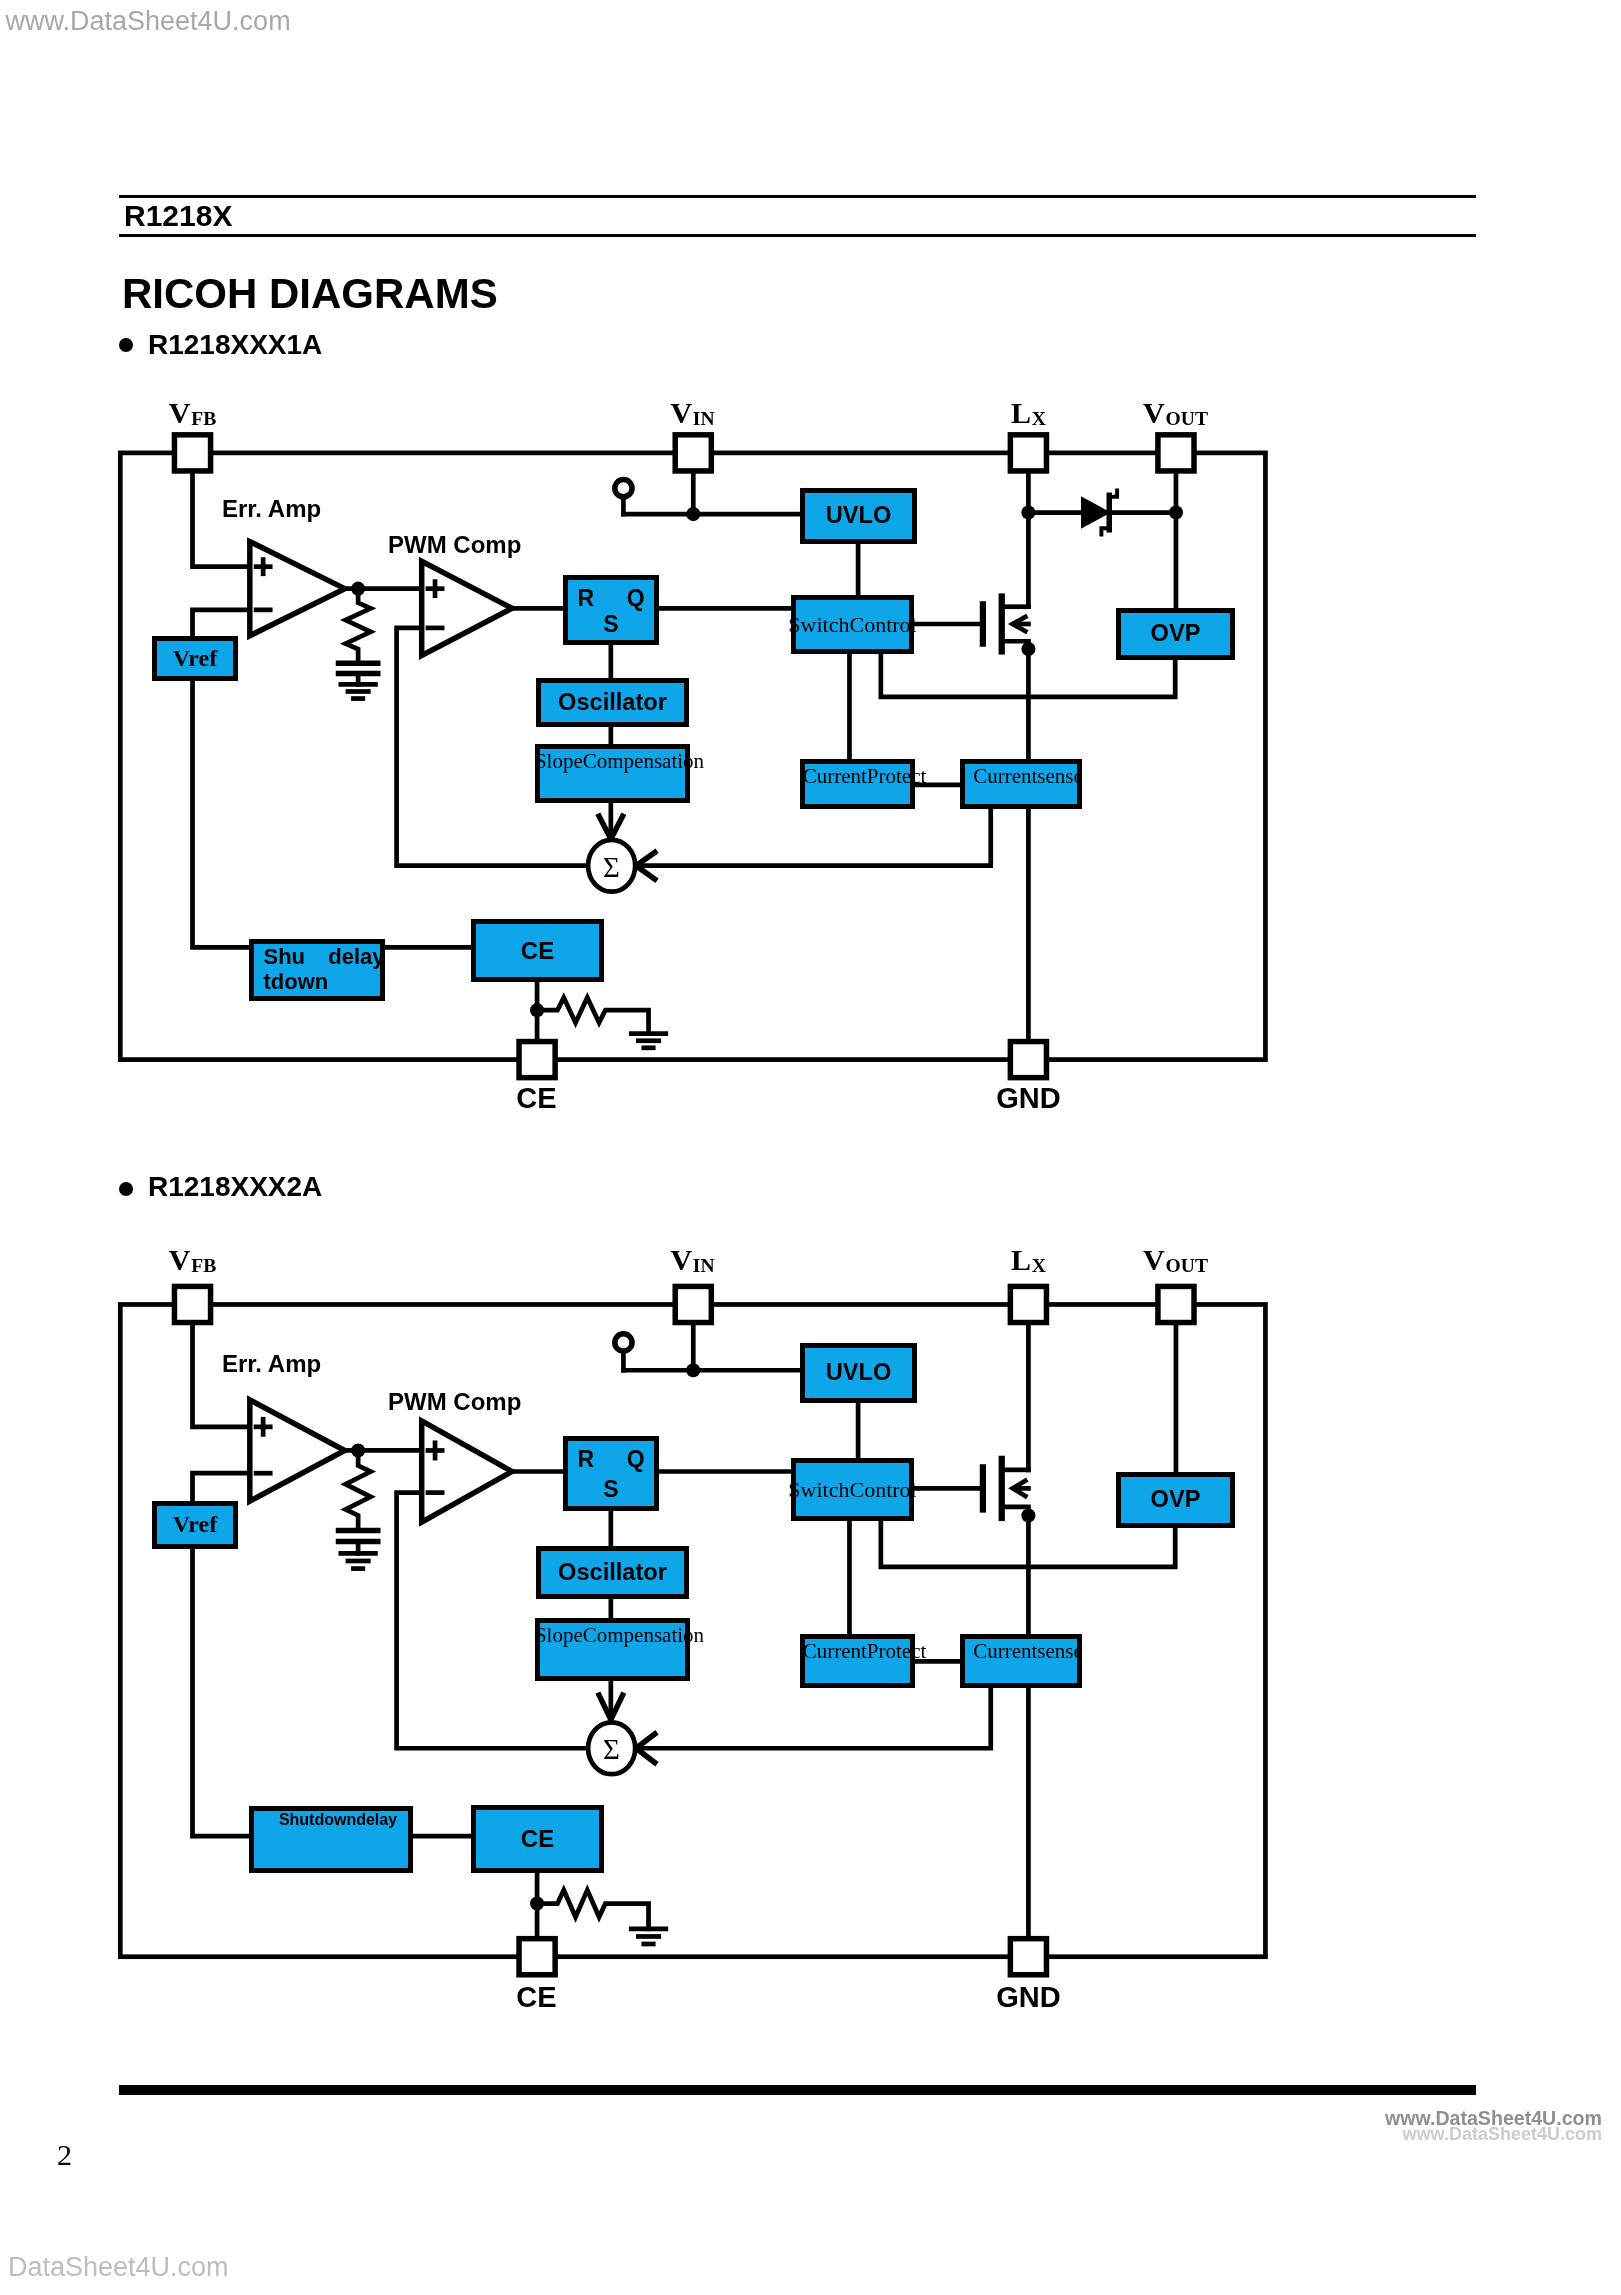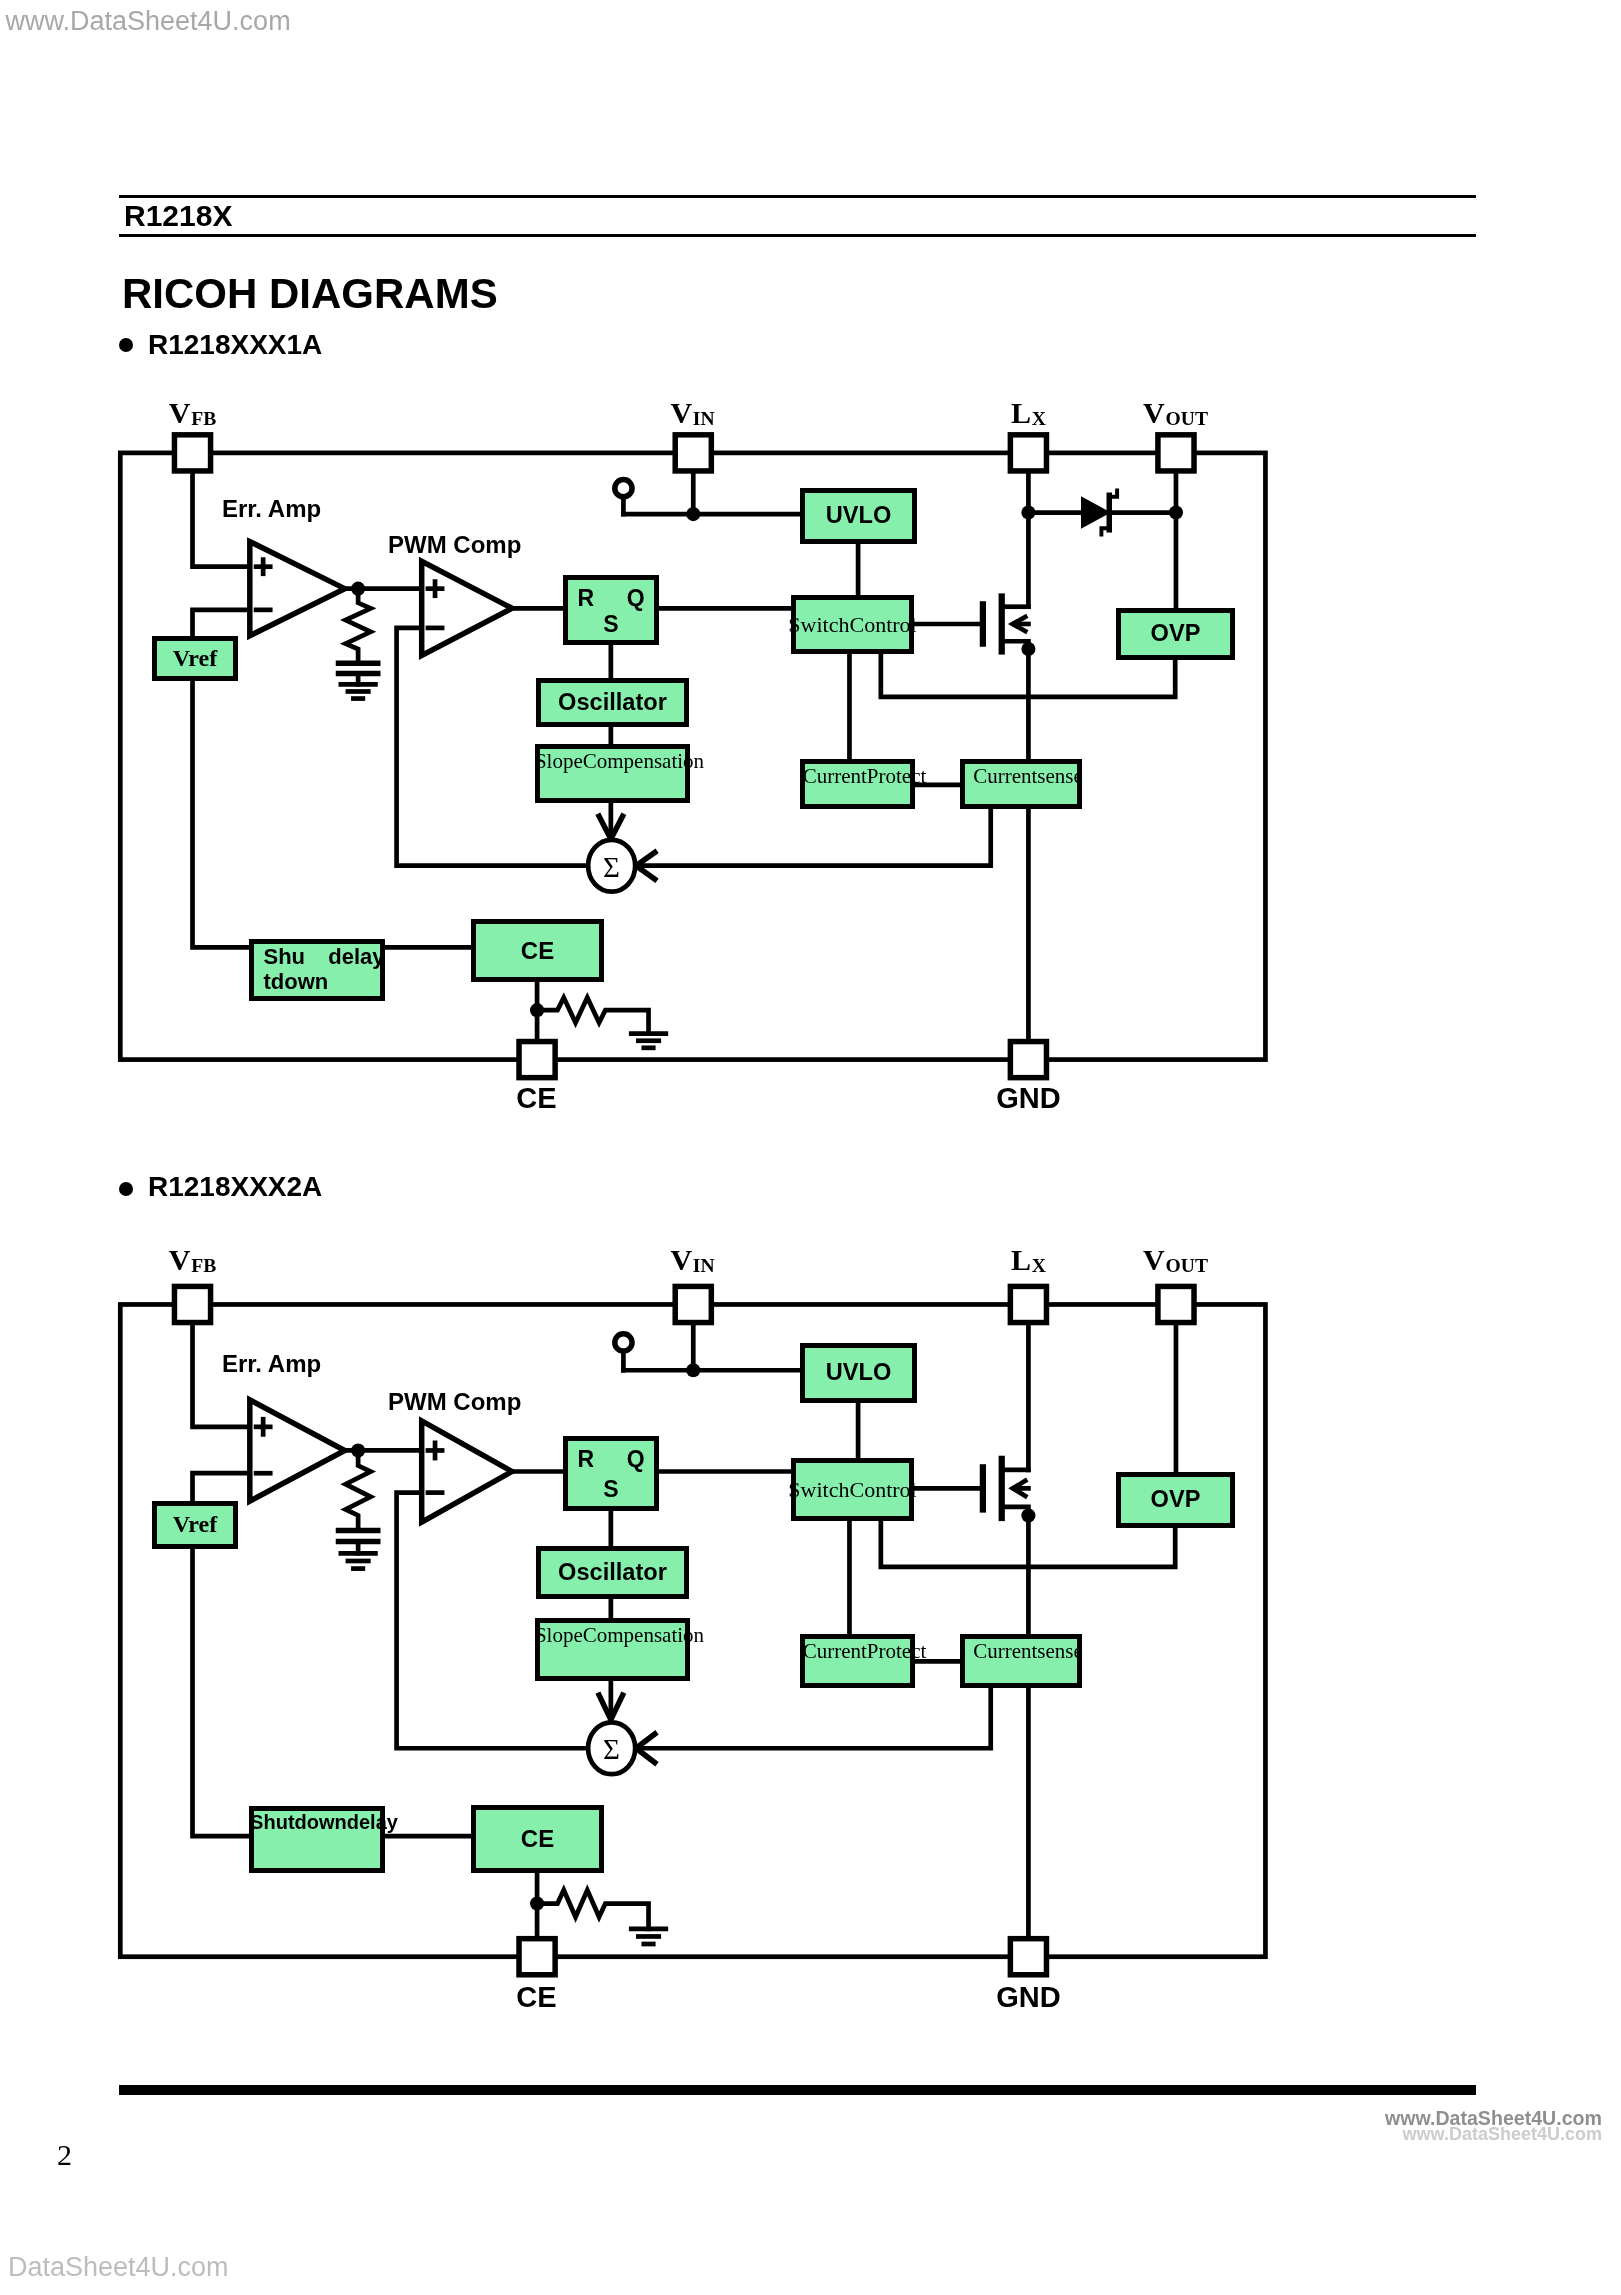--- a/index.html
+++ b/index.html
@@ -1,21 +1,21 @@
 <!DOCTYPE html>
 <html style="font-size:12.6px"><head>
 <meta charset="utf-8">
 <style>
   html,body{margin:0;padding:0;background:#fff}
   #page{position:relative;width:1622px;height:2295px;background:#ffffff;overflow:hidden;color:#000}
   .abs{position:absolute}
   .sans{font-family:"Liberation Sans","DejaVu Sans",sans-serif}
   .serif{font-family:"Liberation Serif","DejaVu Serif",serif}
   .bold{font-weight:bold}
-  .blk{position:absolute;border:5.5px solid #000;background:#86efac;box-sizing:border-box;
+  .blk{position:absolute;border:5.5px solid #000;background:#0ea5e9;box-sizing:border-box;
        display:flex;align-items:center;justify-content:center;text-align:center;
        color:#000;line-height:1.15}
   .blk.col{flex-direction:row}
   .blk.leftal{align-items:flex-start;justify-content:center;text-align:left;padding-left:14px}
   .rule{position:absolute;background:#000}
   .pinlabel{position:absolute;width:133px;text-align:center;white-space:nowrap}
   .pin-main{font-family:"Liberation Serif",serif;font-size:30px;font-weight:bold}
   .pin-sub{font-family:"Liberation Serif",serif;font-size:19.6px;font-weight:bold;position:relative;top:2.4px;margin-left:0.8px}
   .botlabel{position:absolute;width:141px;text-align:center;font-family:"Liberation Sans",sans-serif;font-weight:bold;font-size:29px}
   .amplabel{position:absolute;font-family:"Liberation Sans",sans-serif;font-weight:bold;font-size:24px;white-space:nowrap}
@@ -269,21 +269,21 @@
       <div>Current</div>
       <div>Protect</div>
     </div>
     <div class="blk serif col leftal" style="left: 960px; top: 1634px; width: 122px; height: 54px; font-size: 21px;">
       <div>Current</div>
       <div>sense</div>
     </div>
     <div class="blk sans bold" style="left: 1116px; top: 1472px; width: 119px; height: 56px; font-size: 23.6px;">
       <div>OVP</div>
     </div>
-    <div class="blk sans bold col leftal" style="left: 249px; top: 1806px; width: 136px; height: 67px; font-size: 20px;">
+    <div class="blk sans bold col leftal" style="left: 249px; top: 1806px; width: 164px; height: 67px; font-size: 16px;">
       <div>Shutdown</div>
       <div>delay</div>
     </div>
     <div class="blk sans bold" style="left: 471px; top: 1805px; width: 133px; height: 68px; font-size: 24px;">
       <div>CE</div>
     </div>
     <div class="abs" style="left: 588px; top: 1733px; width: 47px; height: 31px; text-align: center; font-size: 29px; font-family: &quot;Liberation Serif&quot;, serif;">Σ</div>
     <div class="amplabel" style="left: 222px; top: 1350px;">Err. Amp</div>
     <div class="amplabel" style="left: 388px; top: 1388px;">PWM Comp</div>
     <div class="pinlabel" style="left: 126px; top: 1243px;"><span class="pin-main">V</span><span class="pin-sub">FB</span></div>

